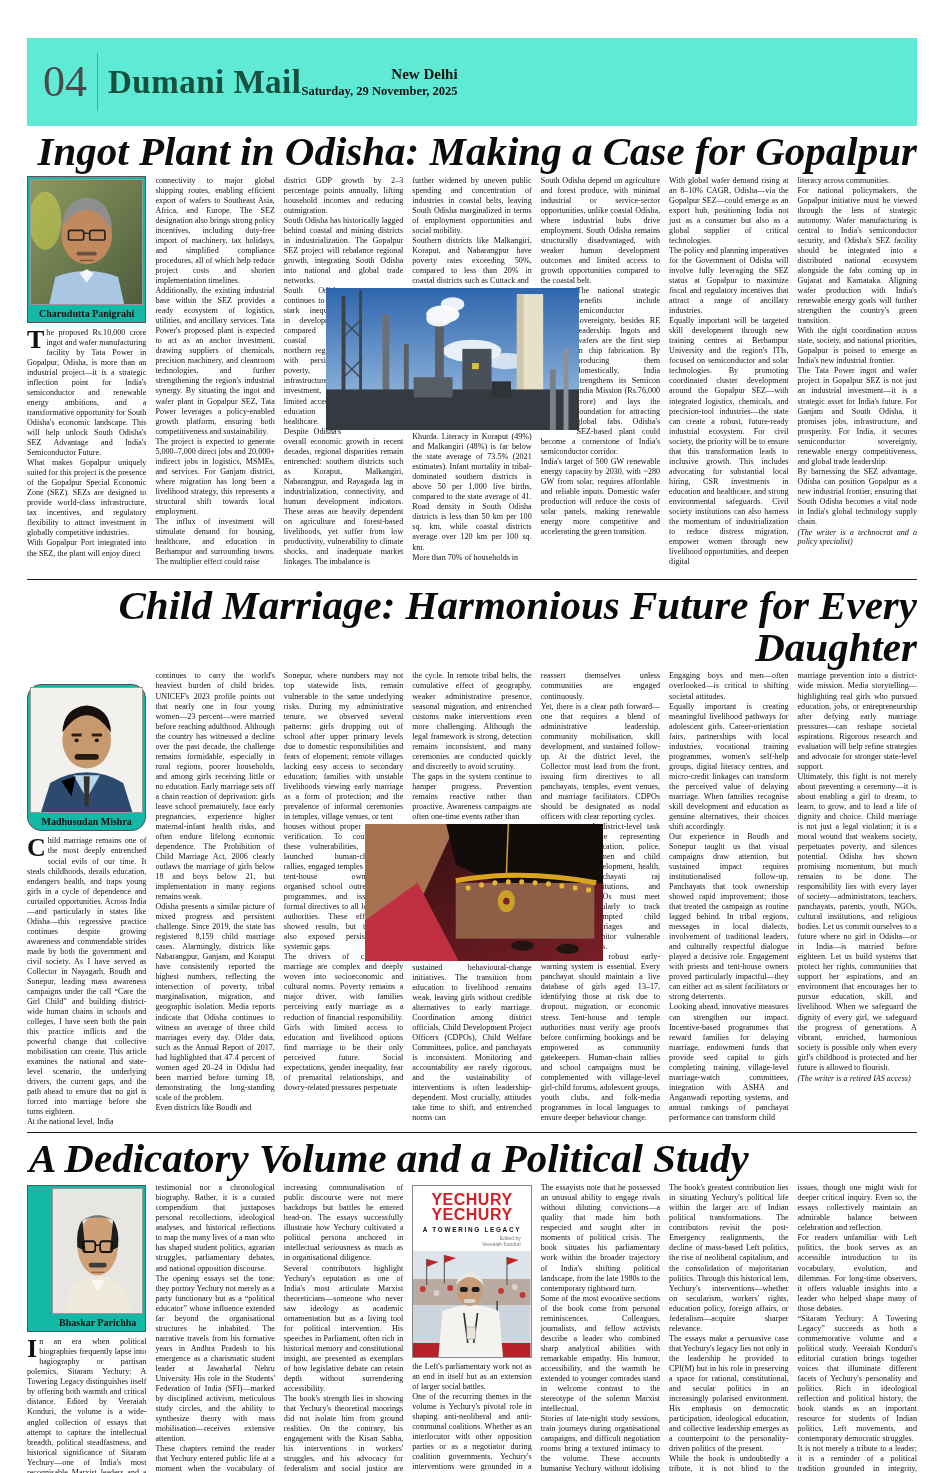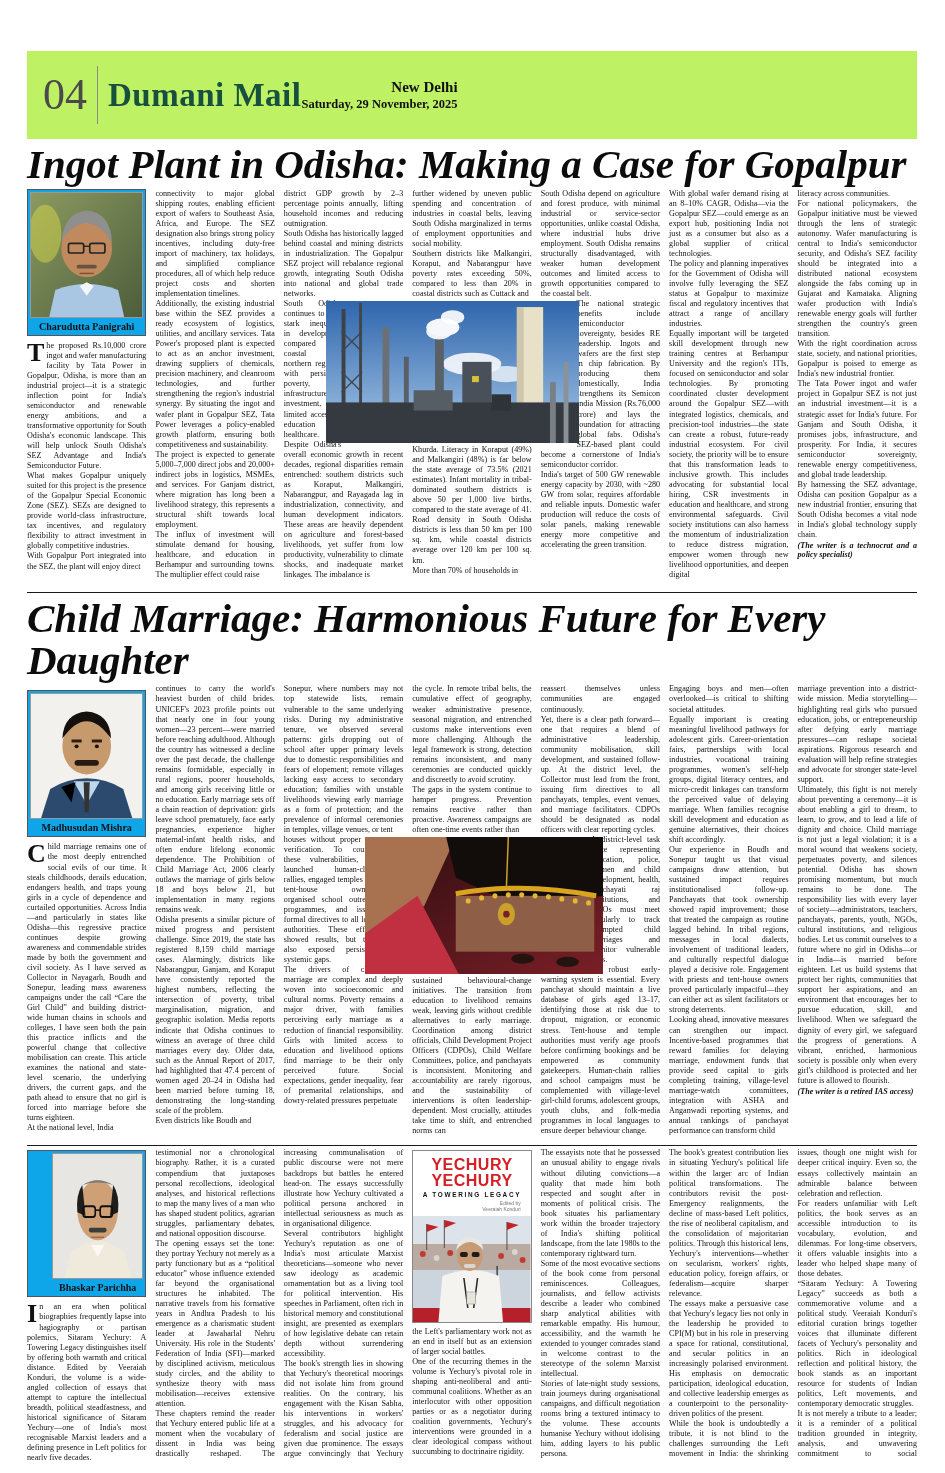--- a/index.html
+++ b/index.html
@@ -1,50 +1,50 @@
 <!DOCTYPE html>
 <html><head>
 <meta charset="utf-8">
 <style>
   html,body{margin:0;padding:0;}
   body{width:945px;height:1473px;background:#ffffff;position:relative;overflow:hidden;
        font-family:"Liberation Serif","DejaVu Serif",serif;color:#111;}
   .page{position:absolute;left:27px;top:38px;width:890px;}
 
   
-  .masthead{height:88px;background:#bef264;display:flex;align-items:center;padding:0 16px;box-sizing:border-box;margin-top:13px;}
+  .masthead{height:88px;background:#5eead4;display:flex;align-items:center;padding:0 16px;box-sizing:border-box;}
   .mh-left{display:flex;align-items:center;gap:10px;}
   .page-num{font-size:44px;color:#4a4a4a;line-height:1;font-weight:400;}
   .vrule{width:1px;height:58px;background:#8a8a8a;}
   .paper-name{font-size:33px;font-weight:bold;color:#17503f;letter-spacing:.5px;text-align:right;}
   .mh-center{flex:1;text-align:center;font-size:57px;font-weight:bold;color:#0a0a0a;letter-spacing:1px;}
   .mh-right{text-align:right;font-weight:bold;line-height:1.25;padding-right:6px;}
   .mh-city{font-size:15px;}
   .mh-date{font-size:12.5px;}
 
   
   .headline{font-style:italic;font-weight:bold;font-size:41px;line-height:1.02;margin:5px 0 3px;color:#0c0c0c;}
-  .hl-center{text-align:left;}
+  .hl-center{text-align:right;}
   .hl-left{text-align:left;padding-left:2px;}
   .rule{border-top:1.3px solid #1a1a1a;margin:3px 0 2px;}
 
   
   .cols{display:flex;gap:9px;overflow:hidden;}
   .a1 .cols{height:400px;}
   .a2 .cols{height:458px;}
   .a3 .cols{height:312px;}
   .col{flex:1;min-width:0;}
   .coltext,.wrapblock{font-size:8.1px;line-height:1.24;text-align:justify;}
   .coltext{white-space:pre-line;}
   .inlinespan{white-space:pre-line;}
   .dropcap::first-letter{float:left;font-size:26px;line-height:.78;padding:2px 2px 0 0;font-weight:bold;}
-  .sig{font-size:8.1px;font-weight:bold;font-style:italic;text-align:justify;white-space:pre-line;margin-top:1px;}
-
-  
-  .authorbox{margin:2px 0 5px;border:1px solid #555;padding:2px;background:#0ea5e9;}
+  .sig{font-size:8.1px;font-weight:normal;font-style:italic;text-align:justify;white-space:pre-line;margin-top:1px;}
+
+  
+  .authorbox{margin:2px 0 5px;border:1px solid #555;padding:2px;background:#14b8a6;}
   .authorimg{height:124px;border:1px solid #999;overflow:hidden;}
   .authorimg svg{display:block;width:100%;height:100%;}
   .authorbox figcaption{font-weight:bold;text-align:center;font-size:10px;padding:3px 0 1px;}
 
   
   .imgslot{position:relative;margin:2px 0;}
   .h142{height:142px;}
   .h137{height:137px;}
   .photo{position:absolute;top:0;height:100%;z-index:3;}
   .photo svg{display:block;width:100%;height:100%;}
@@ -194,21 +194,21 @@
       </div>
     </div>
   </section>
 
   <div class="rule"></div>
 
   <section class="article a2">
     <h1 class="headline hl-center">Child Marriage: Harmonious Future for Every Daughter</h1>
     <div class="cols">
       <div class="col">
-        <figure class="authorbox" style="margin:6px 0 5px;">
+        <figure class="authorbox" style="margin:13px 0 5px;border-radius:14px;">
           <div class="authorimg">
             <svg viewBox="0 0 110 128" preserveAspectRatio="none">
               <rect width="110" height="128" fill="#f2f1ed"></rect>
               <path d="M10,128 L19,98 Q36,87 55,87 Q74,87 91,98 L100,128 Z" fill="#2c4a6e"></path>
               <path d="M42,90 L55,114 L68,90 Z" fill="#bdd7ec"></path>
               <path d="M52,91 L58,91 L57,122 L53,122 Z" fill="#35332f"></path>
               <path d="M30,96 L44,91 L40,112 Z" fill="#1f3document652"></path>
               <ellipse cx="55" cy="54" rx="24" ry="29" fill="#c69a6d"></ellipse>
               <path d="M31,46 Q32,20 55,18 Q78,20 79,46 Q67,28 55,28 Q43,28 31,46 Z" fill="#15100c"></path>
               <rect x="40" y="47" width="10" height="3" fill="#2a1d12"></rect>
@@ -293,20 +293,21 @@
         <div class="coltext">marriage prevention into a district-wide mission. Media storytelling—highlighting real girls who pursued education, jobs, or entrepreneurship after defying early marriage pressures—can reshape societal aspirations. Rigorous research and evaluation will help refine strategies and advocate for stronger state-level support.
 Ultimately, this fight is not merely about preventing a ceremony—it is about enabling a girl to dream, to learn, to grow, and to lead a life of dignity and choice. Child marriage is not just a legal violation; it is a moral wound that weakens society, perpetuates poverty, and silences potential. Odisha has shown promising momentum, but much remains to be done. The responsibility lies with every layer of society—administrators, teachers, panchayats, parents, youth, NGOs, cultural institutions, and religious bodies. Let us commit ourselves to a future where no girl in Odisha—or in India—is married before eighteen. Let us build systems that protect her rights, communities that support her aspirations, and an environment that encourages her to pursue education, skill, and livelihood. When we safeguard the dignity of every girl, we safeguard the progress of generations. A vibrant, enriched, harmonious society is possible only when every girl's childhood is protected and her future is allowed to flourish.</div>
         <div class="sig">(The writer is a retired IAS access)</div>
       </div>
     </div>
   </section>
 
   <div class="rule"></div>
 
   <section class="article a3">
+    <h1 class="headline hl-left">A Dedicatory Volume and a Political Study</h1>
     <div class="cols">
       <div class="col">
         <figure class="authorbox" style="margin:2px 0 5px;padding-left:24px;">
           <div class="authorimg">
             <svg viewBox="0 0 110 128" preserveAspectRatio="none">
               <rect width="110" height="128" fill="#e7e6e2"></rect>
               <path d="M14,128 L22,102 Q38,90 55,90 Q72,90 88,102 L96,128 Z" fill="#efeadb"></path>
               <path d="M47,94 L55,106 L63,94 Z" fill="#fbf9f2"></path>
               <ellipse cx="55" cy="58" rx="25" ry="31" fill="#cfa075"></ellipse>
               <path d="M30,60 Q28,42 36,32 L40,64 Z" fill="#1d1d1d"></path>

